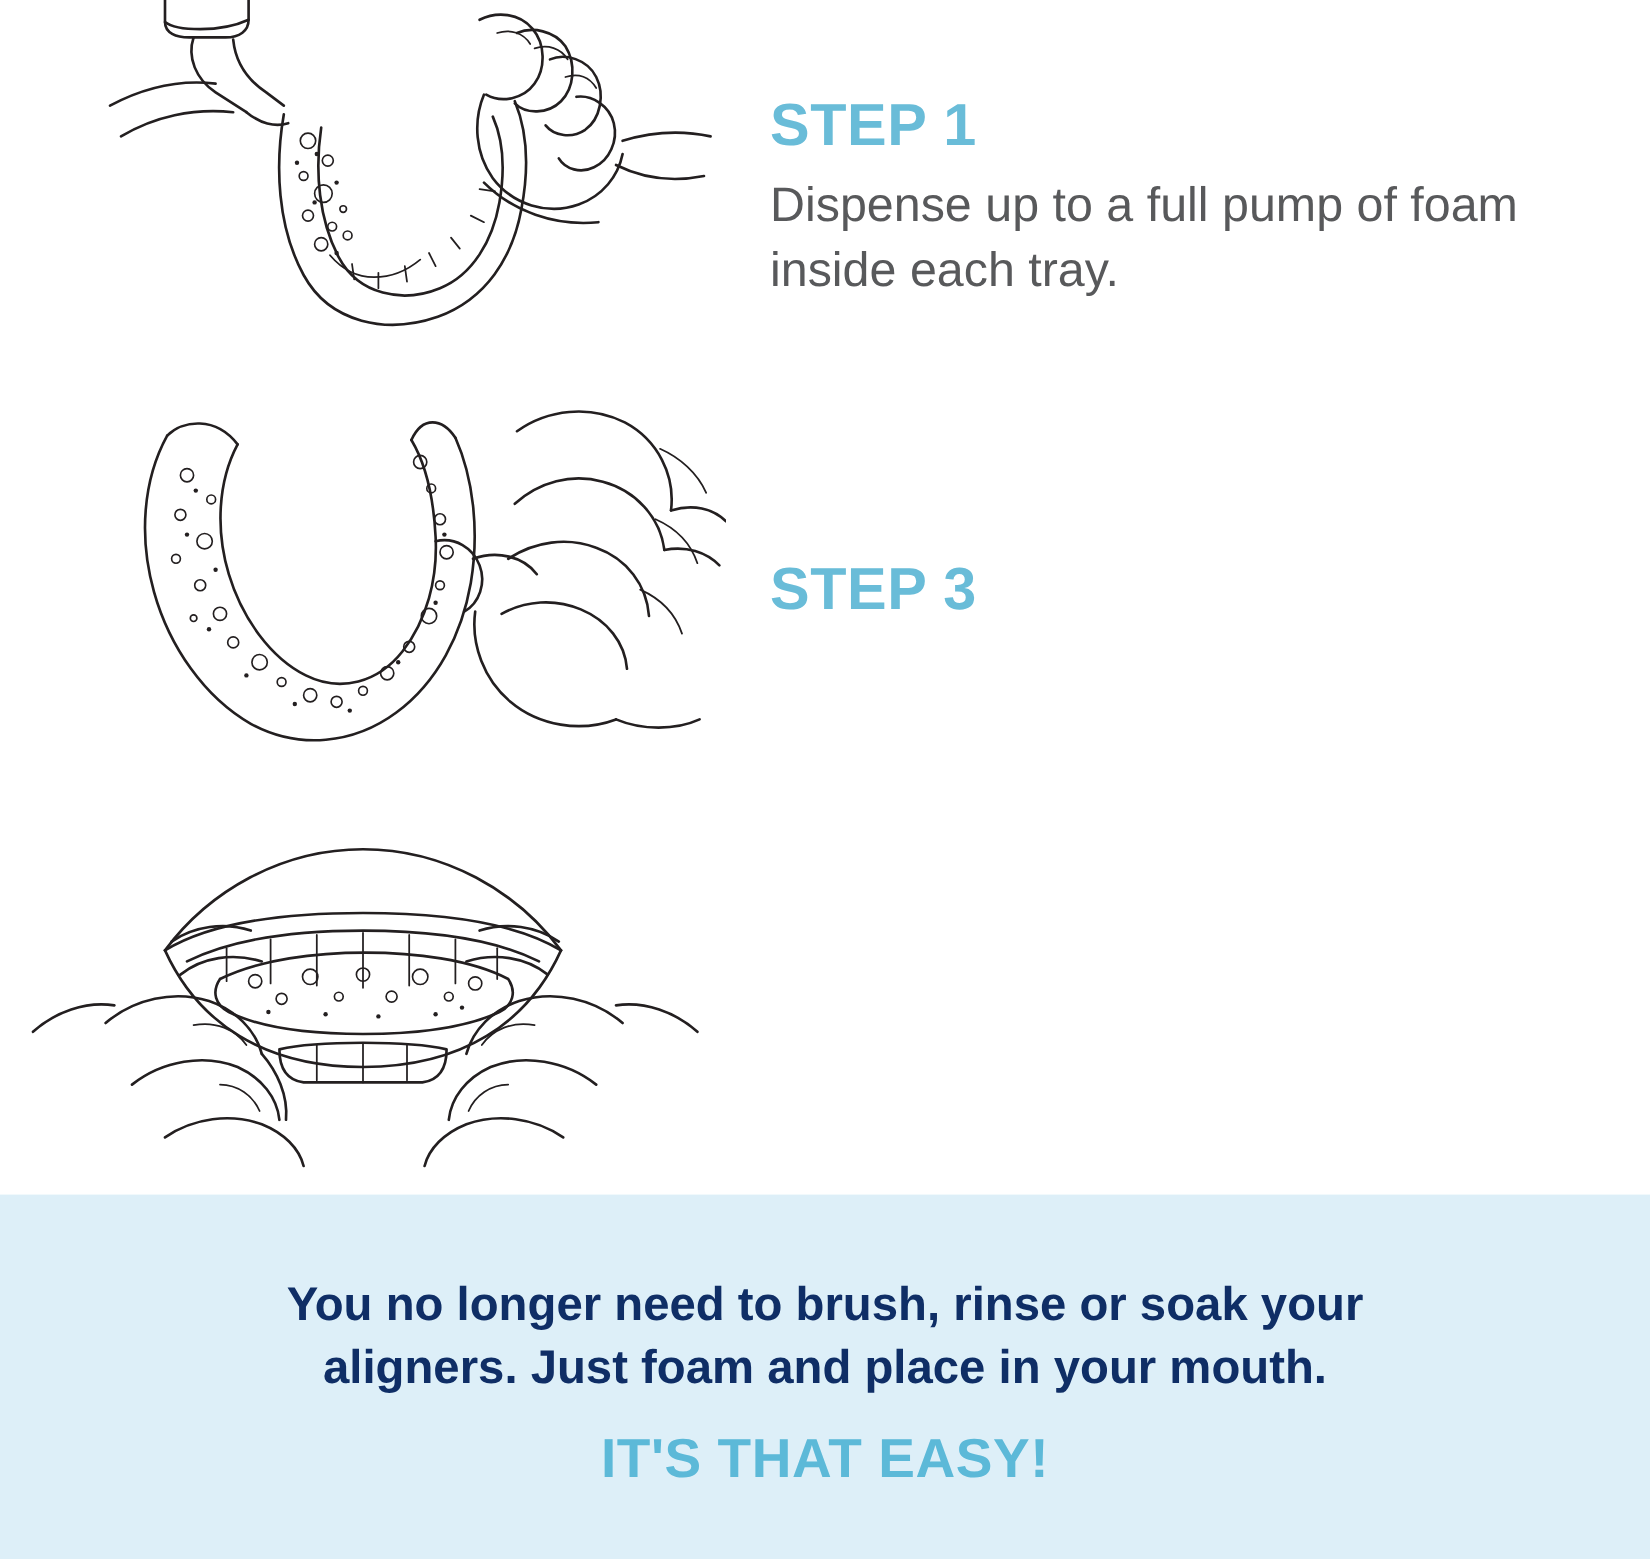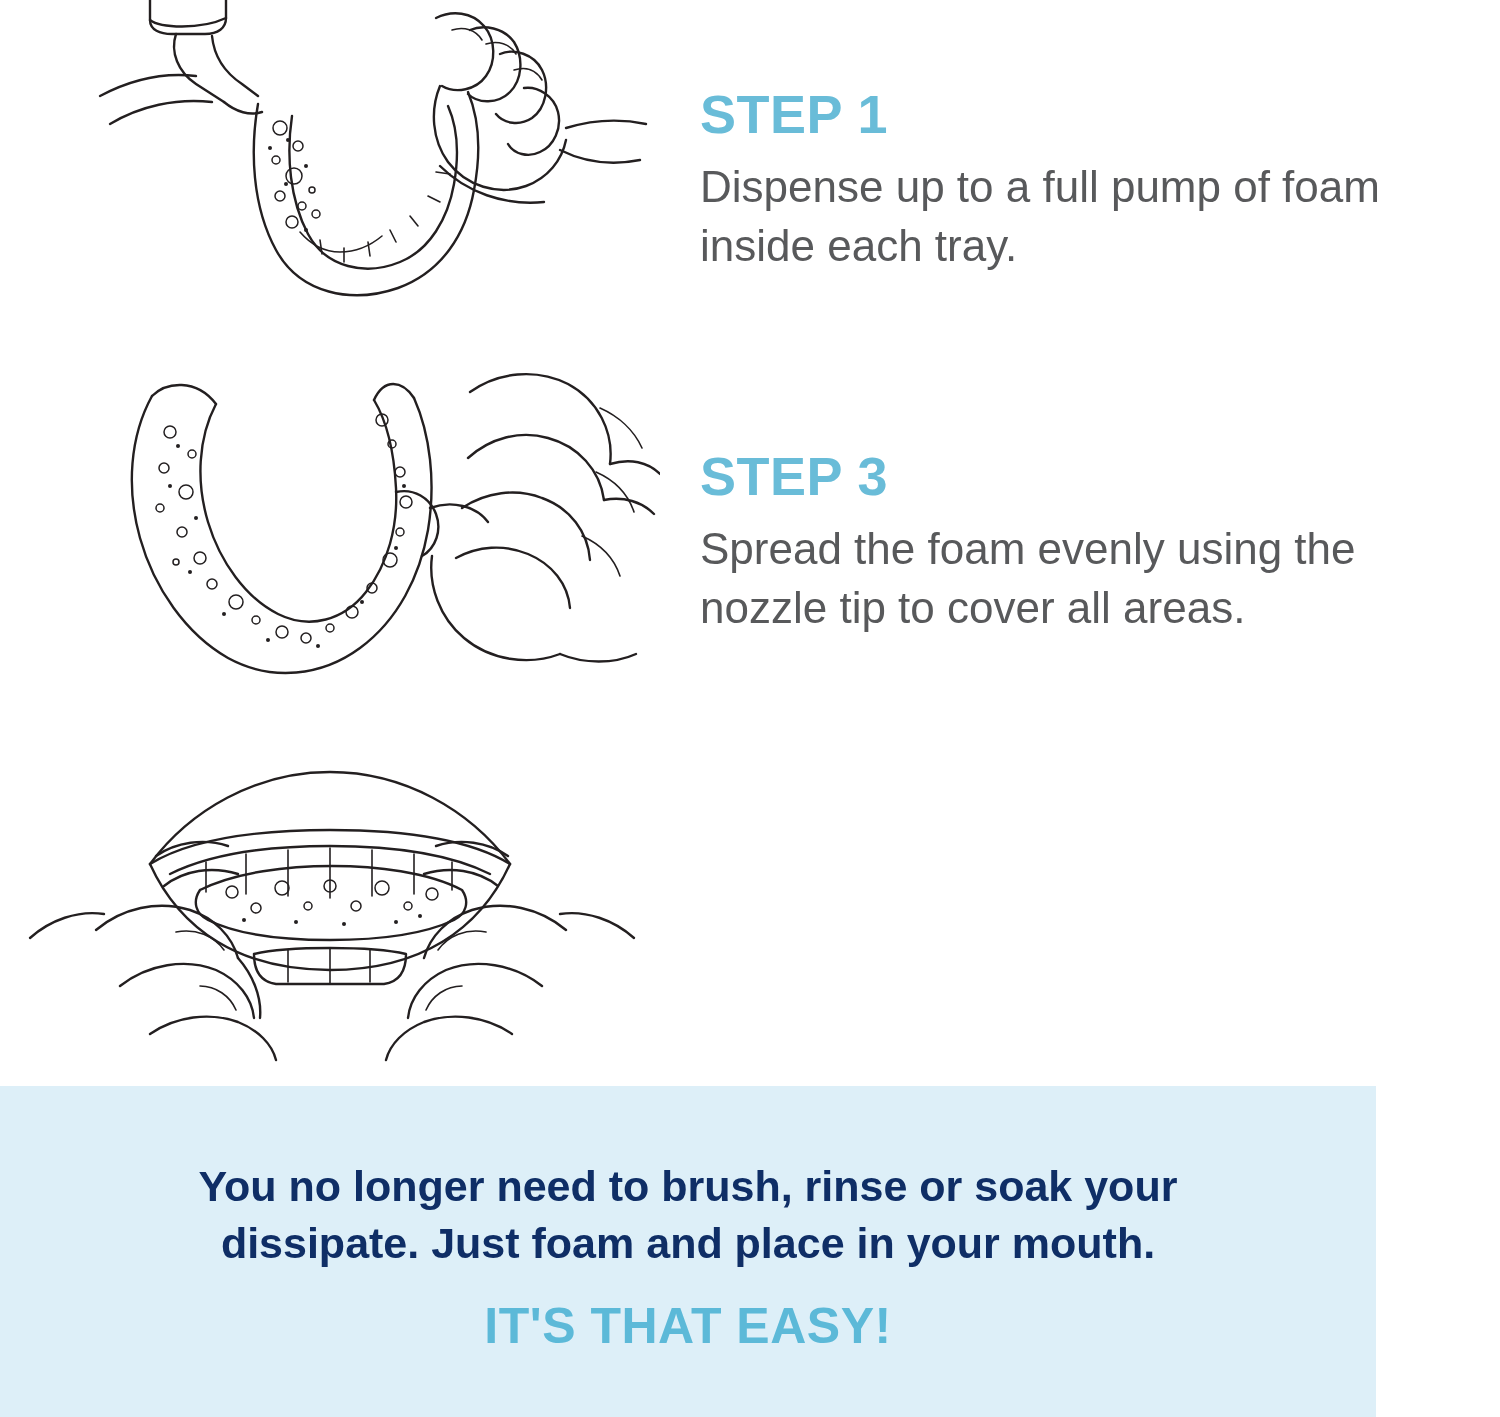--- a/index.html
+++ b/index.html
@@ -70,21 +70,21 @@
 
   .step-body {
     color: #58595b;
     font-size: 44px;
     line-height: 1.36;
     margin: 0;
     max-width: 700px;
   }
 
   .banner {
-    width: 1376px;
+    width: 1500px;
     height: 331px;
     background: #ddeff8;
     display: flex;
     flex-direction: column;
     align-items: center;
     justify-content: center;
     box-sizing: border-box;
     padding: 10px 60px 0 60px;
   }
 
@@ -249,21 +249,20 @@
           <path class="ink-thin" d="M600 46 C618 54 634 68 642 86"></path>
           <path class="ink-thin" d="M596 110 C614 118 628 132 634 150"></path>
           <path class="ink-thin" d="M582 174 C600 182 614 196 620 214"></path>
           <path class="ink" d="M610 102 C630 96 648 100 660 112"></path>
           <path class="ink" d="M604 138 C624 134 642 140 654 152"></path>
           <path class="ink" d="M560 292 C584 302 614 302 636 292"></path>
         </svg>
       </div>
       <div class="step-text">
         <h2 class="step-title">STEP 3</h2>
-        <p class="step-body">Spread the foam evenly using the nozzle tip to cover all areas.</p>
       </div>
     </div>
 
     <div class="step-row">
       <div class="illustration">
         <svg viewBox="0 0 660 362" xmlns="http://www.w3.org/2000/svg" aria-hidden="true">
 
           <path class="ink" d="M150 140 C190 86 256 48 330 48 C404 48 470 86 510 140"></path>
           <path class="ink" d="M150 140 C186 118 244 106 330 106 C416 106 474 118 510 140"></path>
           <path class="ink" d="M150 140 C180 206 240 246 330 246 C420 246 480 206 510 140"></path>
@@ -317,17 +316,17 @@
           <path class="ink" d="M560 190 C586 186 614 196 634 214"></path>
           <path class="ink" d="M104 190 C78 186 50 196 30 214"></path>
         </svg>
       </div>
     </div>
 
   </div>
 
   <div class="banner">
     <p class="banner-line">You no longer need to brush, rinse or soak your</p>
-    <p class="banner-line">dissipate. Just foam and place in your mouth.</p>
+    <p class="banner-line">aligners. Just foam and place in your mouth.</p>
     <p class="banner-tagline">IT'S THAT EASY!</p>
   </div>
 
 </div>
 
 </body></html>

